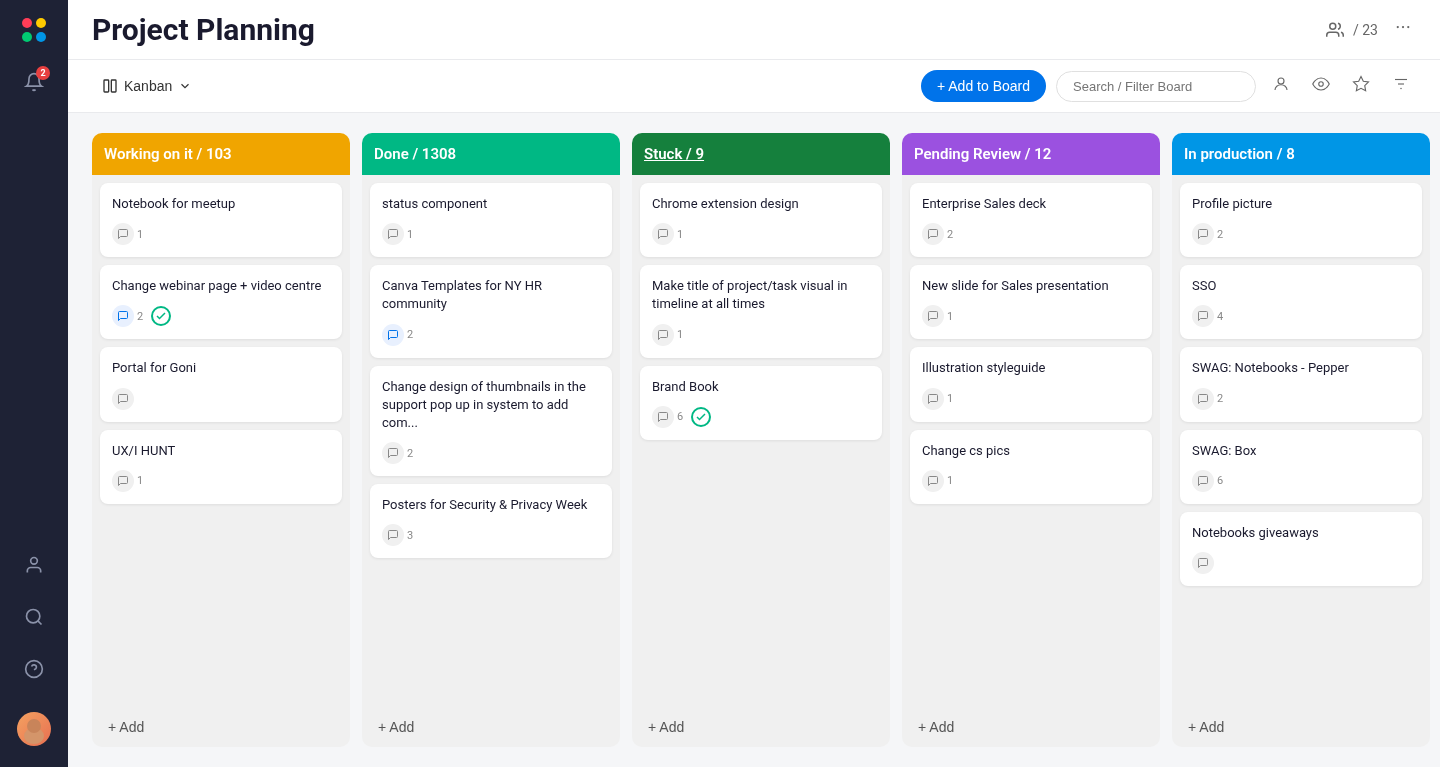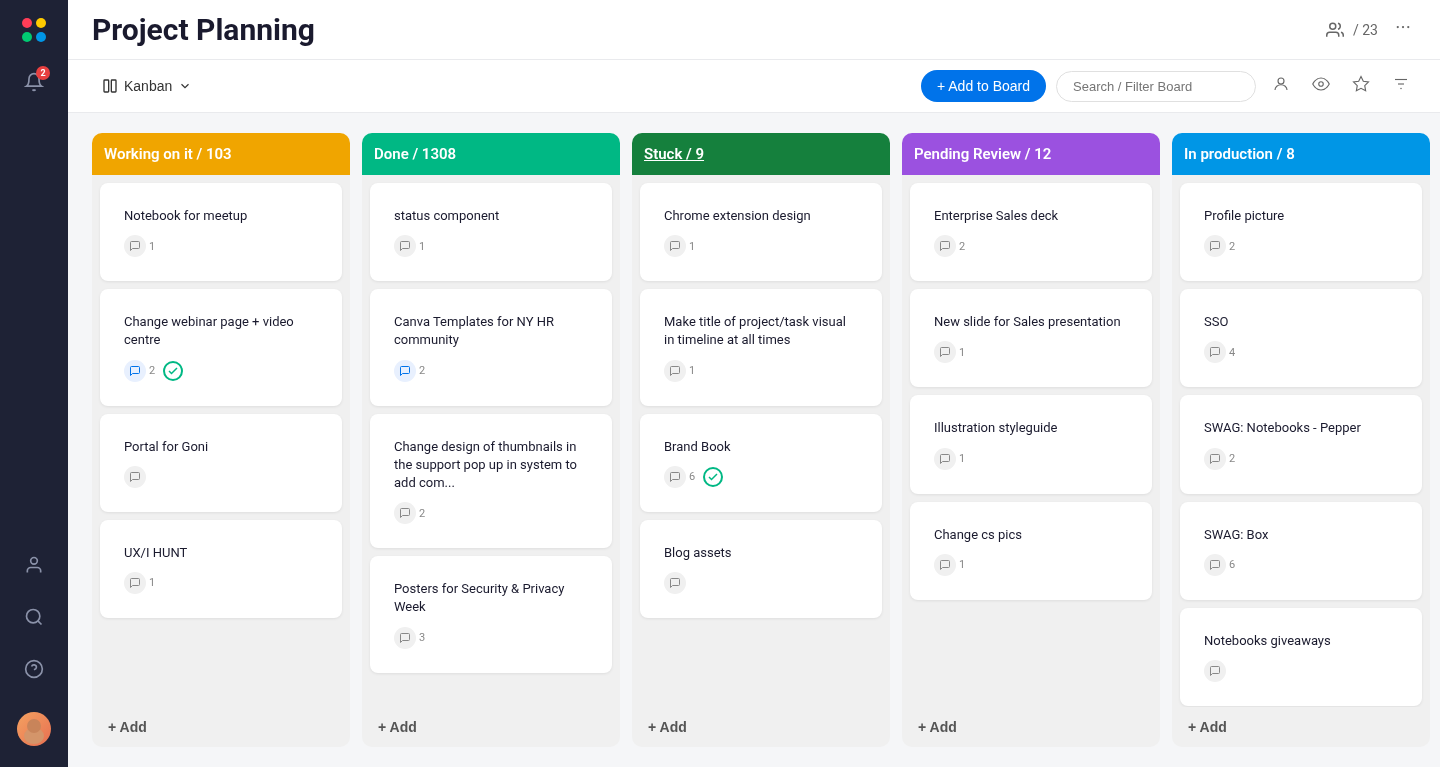--- a/index.html
+++ b/index.html
@@ -196,32 +196,32 @@
       background: #f0f0f0;
       border-radius: 0 0 10px 10px;
       padding: 8px 16px;
     }
     .add-btn {
       background: none;
       border: none;
       cursor: pointer;
       color: #555;
       font-size: 14px;
-      font-weight: 700;
+      font-weight: 400;
       padding: 4px 0;
       display: flex;
       align-items: center;
       gap: 4px;
     }
 
     
     .card {
       background: white;
       border-radius: 8px;
-      padding: 24px;
+      padding: 12px;
       box-shadow: 0 1px 3px rgba(0,0,0,0.08);
       cursor: pointer;
     }
     .card-title {
       font-size: 13px;
       color: #1a1a2e;
       line-height: 1.4;
       margin-bottom: 10px;
     }
     .card-footer {
@@ -568,32 +568,20 @@
                 </div>
                 <span class="chat-count">6</span>
               </div>
               <div class="check-icon">
                 <svg width="12" height="12" viewBox="0 0 24 24" fill="none" stroke="#00b884" stroke-width="3">
                   <polyline points="20 6 9 17 4 12"></polyline>
                 </svg>
               </div>
             </div>
           </div>
-          <div class="card">
-            <div class="card-title">Blog assets</div>
-            <div class="card-footer">
-              <div class="chat-icon">
-                <div class="chat-bubble">
-                  <svg width="12" height="12" viewBox="0 0 24 24" fill="none" stroke="currentColor" stroke-width="2">
-                    <path d="M21 15a2 2 0 0 1-2 2H7l-4 4V5a2 2 0 0 1 2-2h14a2 2 0 0 1 2 2z"></path>
-                  </svg>
-                </div>
-              </div>
-            </div>
-          </div>
         </div>
         <div class="column-footer">
           <button class="add-btn">+ Add</button>
         </div>
       </div>
       <div class="column col-pending">
         <div class="column-header">Pending Review / 12</div>
         <div class="column-body">
           <div class="card">
             <div class="card-title">Enterprise Sales deck</div>

